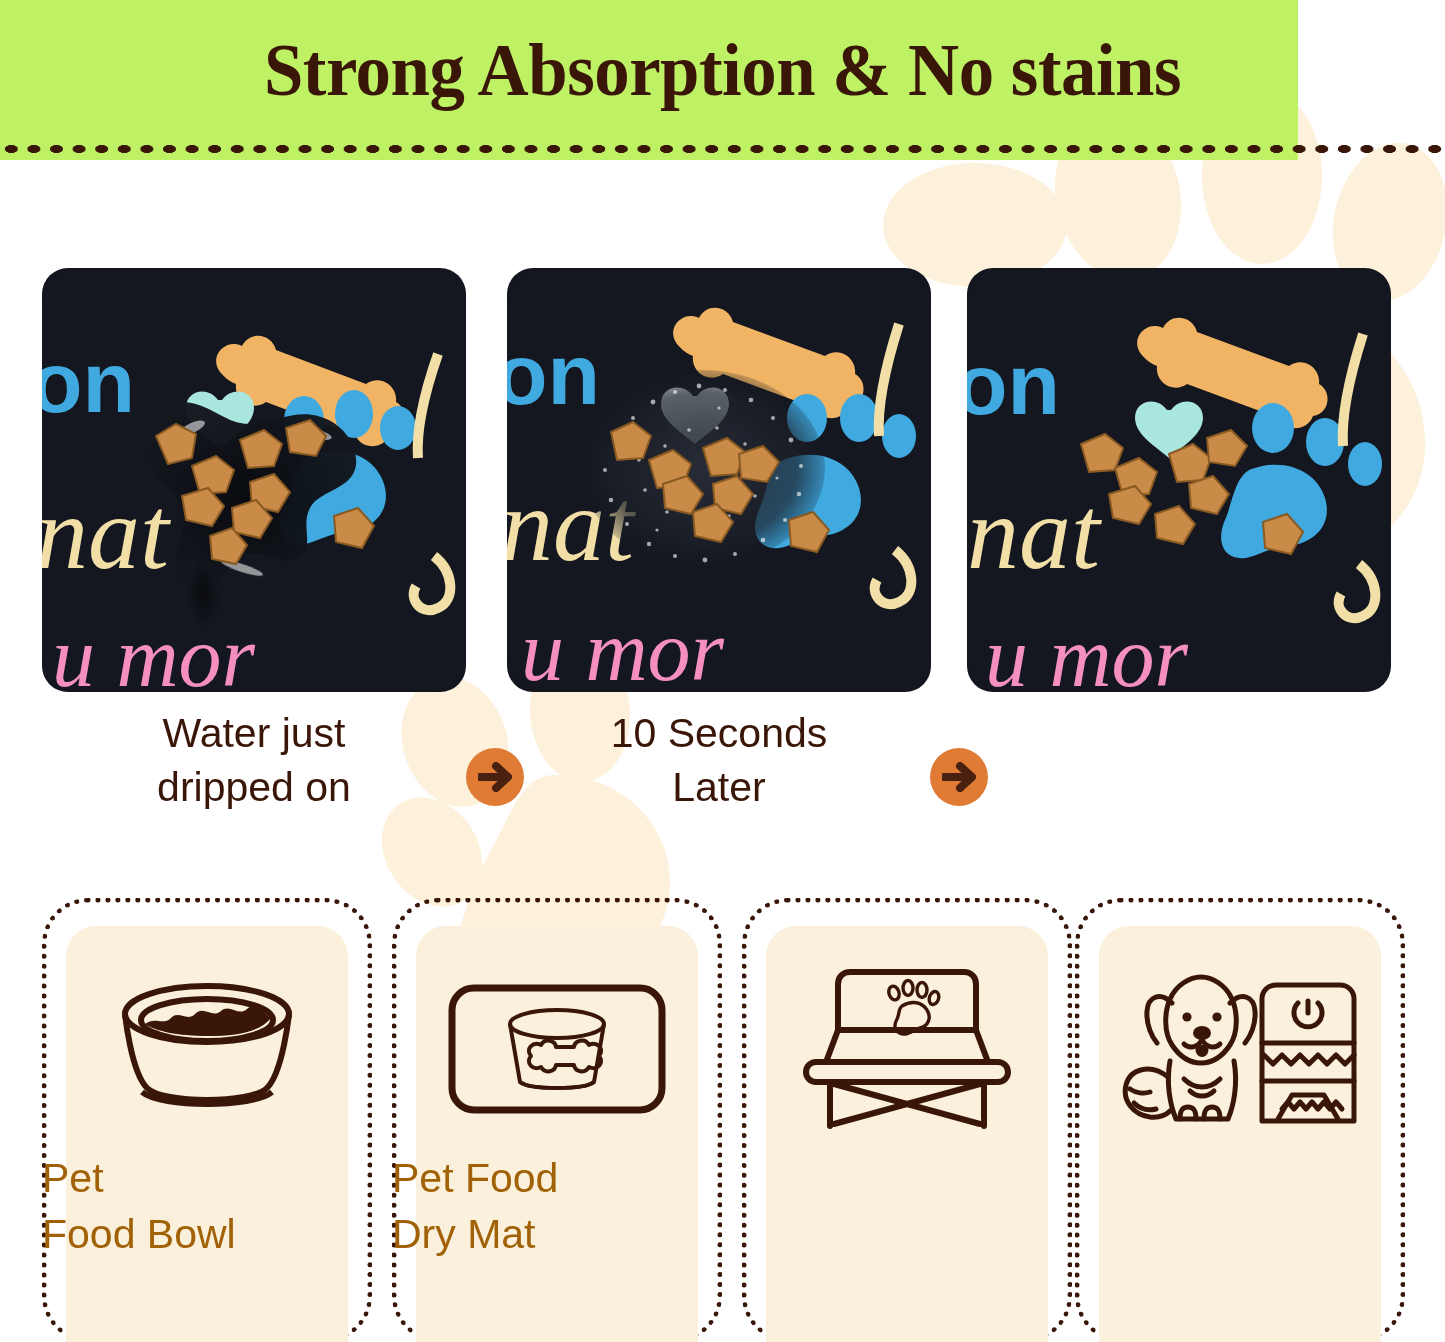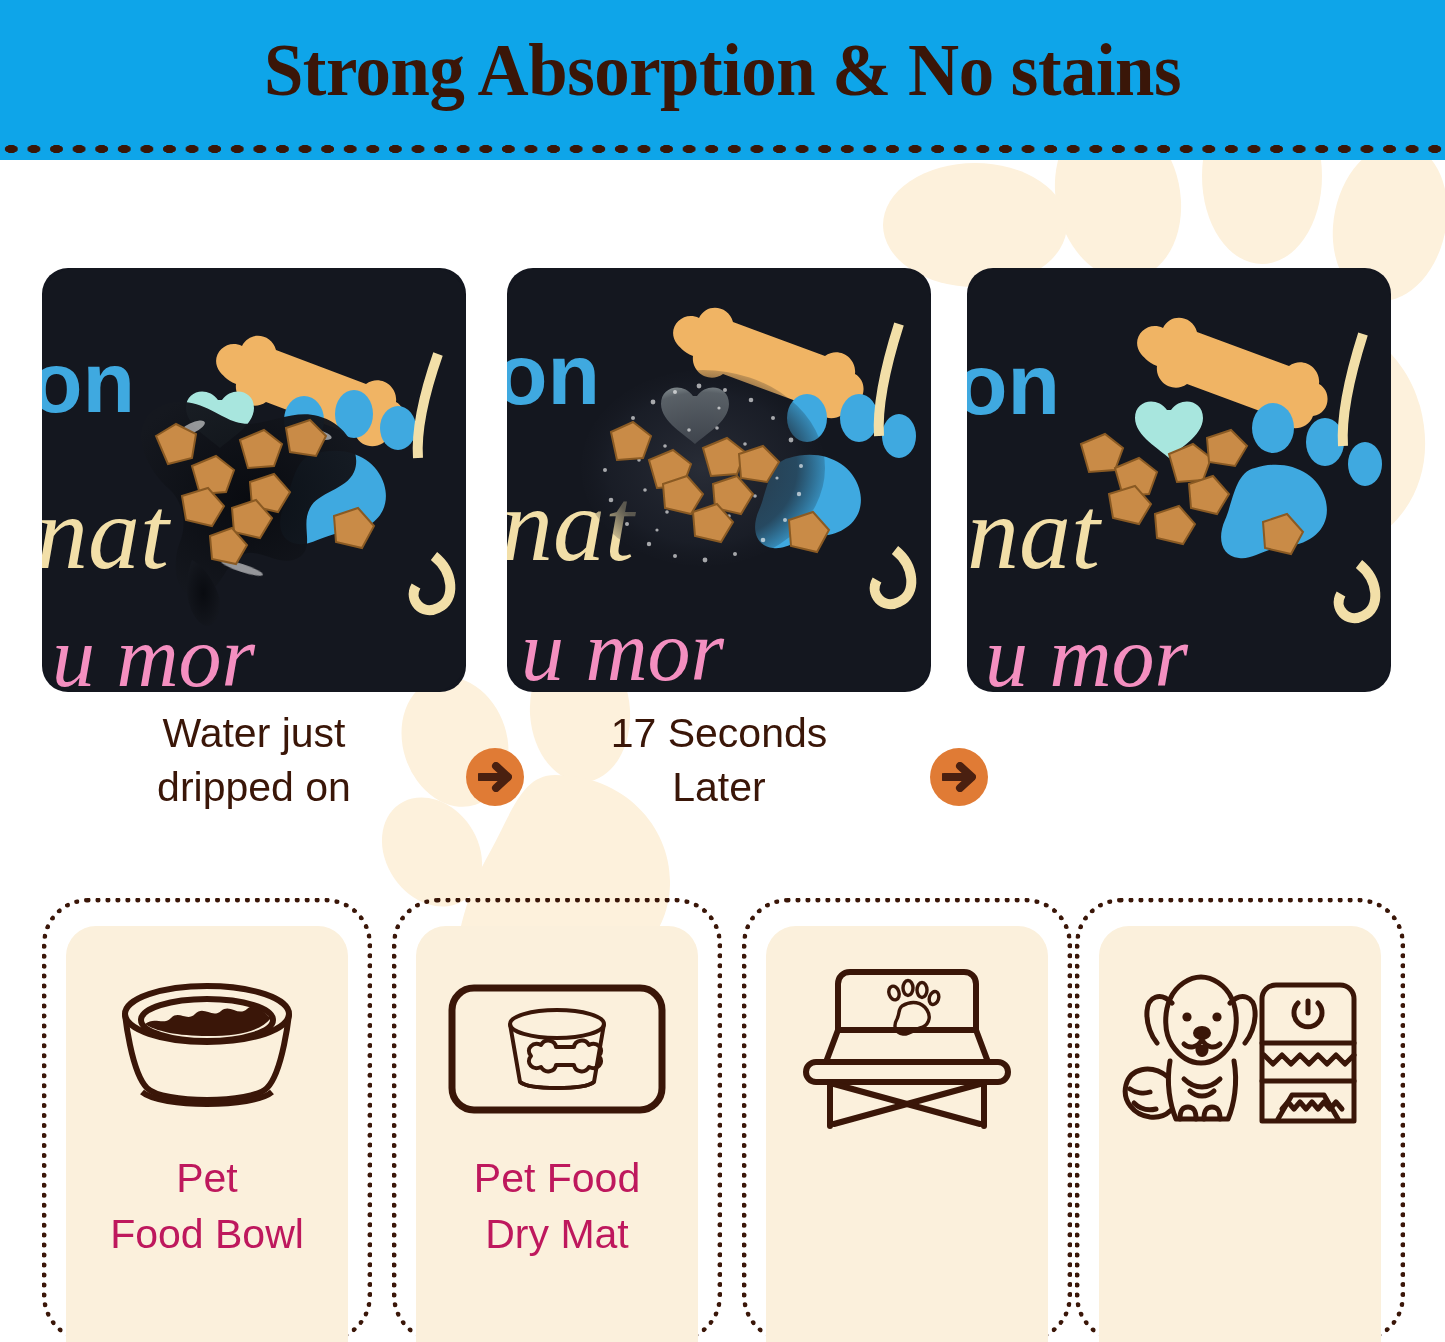--- a/index.html
+++ b/index.html
@@ -8,22 +8,22 @@
     background:#FFFFFF;
     font-family:"Liberation Sans", sans-serif;
     position:relative;overflow:hidden;
   }
 
   
   #bg-watermark{position:absolute;inset:0;z-index:0;pointer-events:none;}
 
   
   #header{
-    position:absolute;left:0;top:0;width:1445px;height:160px;
-    background:#0ea5e9;z-index:3;
+    position:absolute;left:0;top:0;width:1298px;height:160px;
+    background:#bef264;z-index:3;
   }
   #header-title{
     position:absolute;left:0;top:0;width:1445px;height:142px;
     display:flex;align-items:center;justify-content:center;
     color:#3A1608;
     font-family:"Liberation Serif", serif;
     font-weight:bold;
     font-size:73px;
     letter-spacing:-0.5px;
     transform:scaleX(0.97);
@@ -87,21 +87,21 @@
     background:#FBF0DC;
     border-radius:30px 30px 0 0;
   }
   .card-icon{
     position:absolute;left:0;right:0;top:58px;height:186px;
     display:flex;align-items:center;justify-content:center;
   }
   .card-icon svg{display:block;}
   .card-label{
     position:absolute;left:0;right:0;top:252px;
-    text-align:center;color:#be185d;
+    color:#a16207;
     font-size:41px;line-height:56px;font-weight:400;
     white-space:pre-line;
   }
   #card-0{left:42px;}
   #card-1{left:392px;}
   #card-2{left:742px;}
   #card-3{left:1075px;}
 </style>
 </head>
 <body>
@@ -347,21 +347,21 @@
           <path d="M296 254 l24-8 16 18 -12 22 -26-6 Z"></path>
         </g>
       </g>
     </svg>
   </div>
 </div>
 
 <div id="captions">
   <div class="caption" id="caption-1">Water just
 dripped on</div>
-  <div class="caption" id="caption-2">17 Seconds
+  <div class="caption" id="caption-2">10 Seconds
 Later</div>
 </div>
 
 <div id="cards">
 
   <div class="card" id="card-0">
     <div class="card-dotted"></div>
     <div class="card-inner"></div>
     <div class="card-icon">
       <svg width="212" height="138" viewBox="0 0 212 138">

